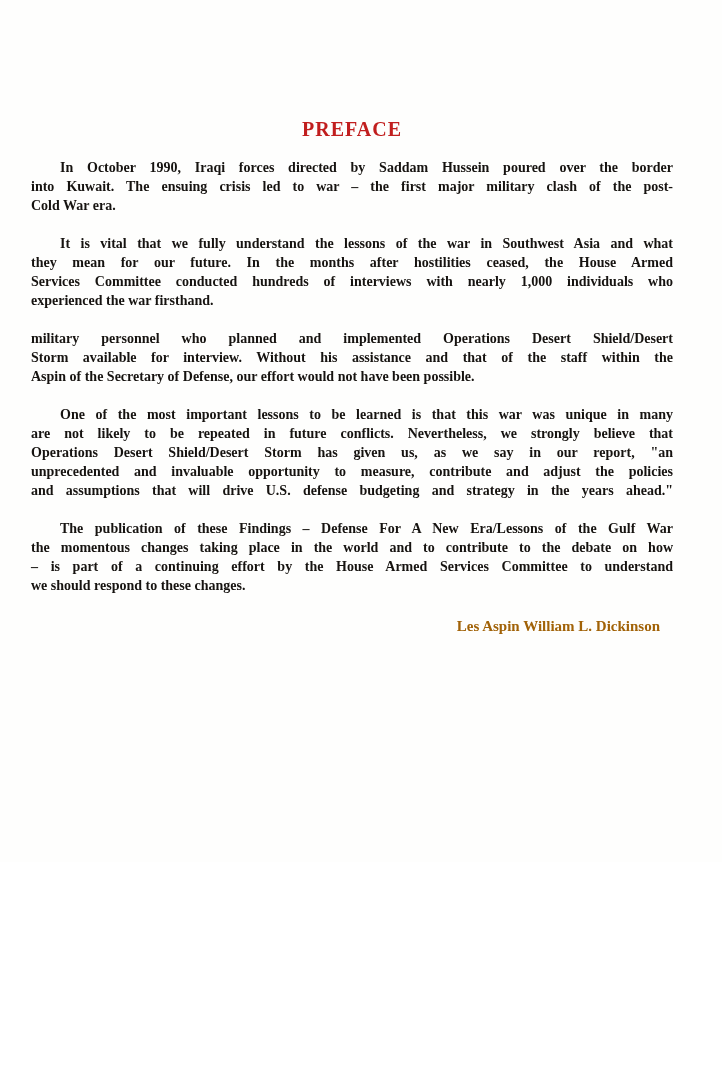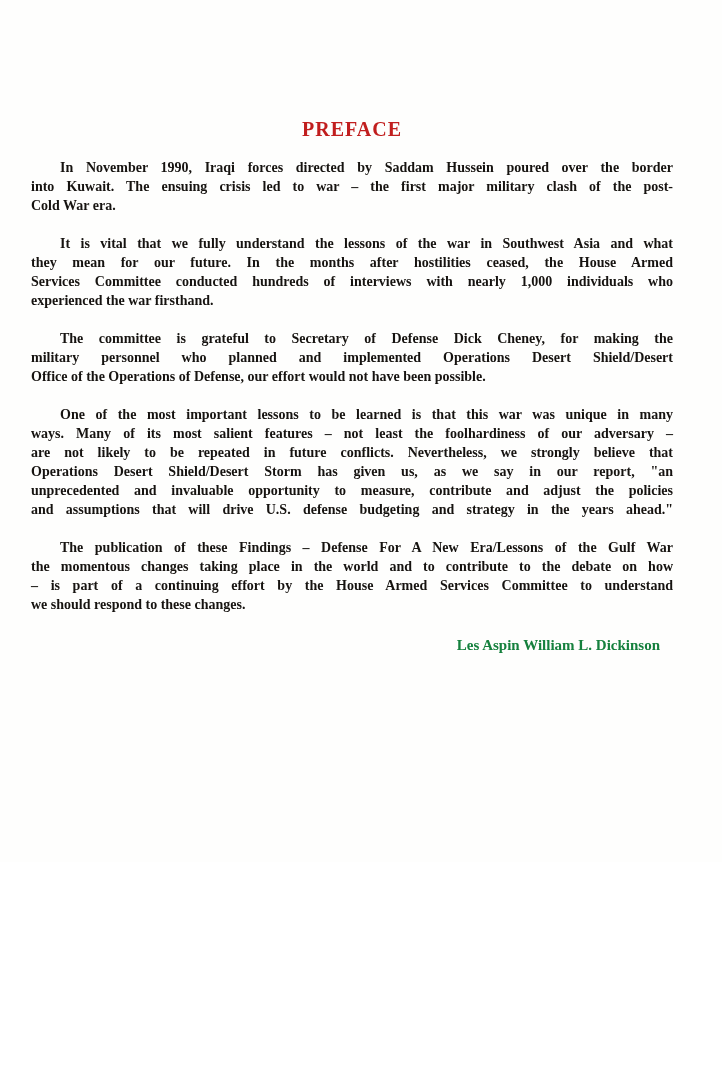--- a/index.html
+++ b/index.html
@@ -42,21 +42,21 @@
   }
   .line.first { text-indent: 29px; }
   .line.ragged { text-align: right; text-align-last: left; }
   .signature {
     margin-top: 22px;
     text-align: right;
     padding-right: 13px;
     font-size: 15px;
     line-height: 19px;
     font-weight: bold;
-    color: #15803d;
+    color: #a16207;
   }
   .page-number {
     position: absolute;
     top: 1022px;
     left: 0;
     width: 722px;
     text-align: center;
     font-size: 15px;
     font-weight: bold;
     color: #161310;
@@ -64,38 +64,37 @@
 </style>
 </head>
 <body>
 
 <div class="page">
   <div class="title">PREFACE</div>
 
   <div class="content">
     <div>
         <div class="para">
-          <div class="line first">In November 1990, Iraqi forces directed by Saddam Hussein poured over the border</div>
+          <div class="line first">In October 1990, Iraqi forces directed by Saddam Hussein poured over the border</div>
           <div class="line">into Kuwait. The ensuing crisis led to war – the first major military clash of the post-</div>
           <div class="line ragged">Cold War era.</div>
         </div>
         <div class="para">
           <div class="line first">It is vital that we fully understand the lessons of the war in Southwest Asia and what</div>
           <div class="line">they mean for our future. In the months after hostilities ceased, the House Armed</div>
           <div class="line">Services Committee conducted hundreds of interviews with nearly 1,000 individuals who</div>
           <div class="line ragged">experienced the war firsthand.</div>
         </div>
         <div class="para">
-          <div class="line first">The committee is grateful to Secretary of Defense Dick Cheney, for making the</div>
           <div class="line">military personnel who planned and implemented Operations Desert Shield/Desert</div>
-          <div class="line ragged">Office of the Operations of Defense, our effort would not have been possible.</div>
+          <div class="line">Storm available for interview. Without his assistance and that of the staff within the</div>
+          <div class="line ragged">Aspin of the Secretary of Defense, our effort would not have been possible.</div>
         </div>
         <div class="para">
           <div class="line first">One of the most important lessons to be learned is that this war was unique in many</div>
-          <div class="line">ways. Many of its most salient features – not least the foolhardiness of our adversary –</div>
           <div class="line">are not likely to be repeated in future conflicts. Nevertheless, we strongly believe that</div>
           <div class="line">Operations Desert Shield/Desert Storm has given us, as we say in our report, "an</div>
           <div class="line">unprecedented and invaluable opportunity to measure, contribute and adjust the policies</div>
           <div class="line">and assumptions that will drive U.S. defense budgeting and strategy in the years ahead."</div>
         </div>
         <div class="para">
           <div class="line first">The publication of these Findings – Defense For A New Era/Lessons of the Gulf War</div>
           <div class="line">the momentous changes taking place in the world and to contribute to the debate on how</div>
           <div class="line">– is part of a continuing effort by the House Armed Services Committee to understand</div>
           <div class="line ragged">we should respond to these changes.</div>

